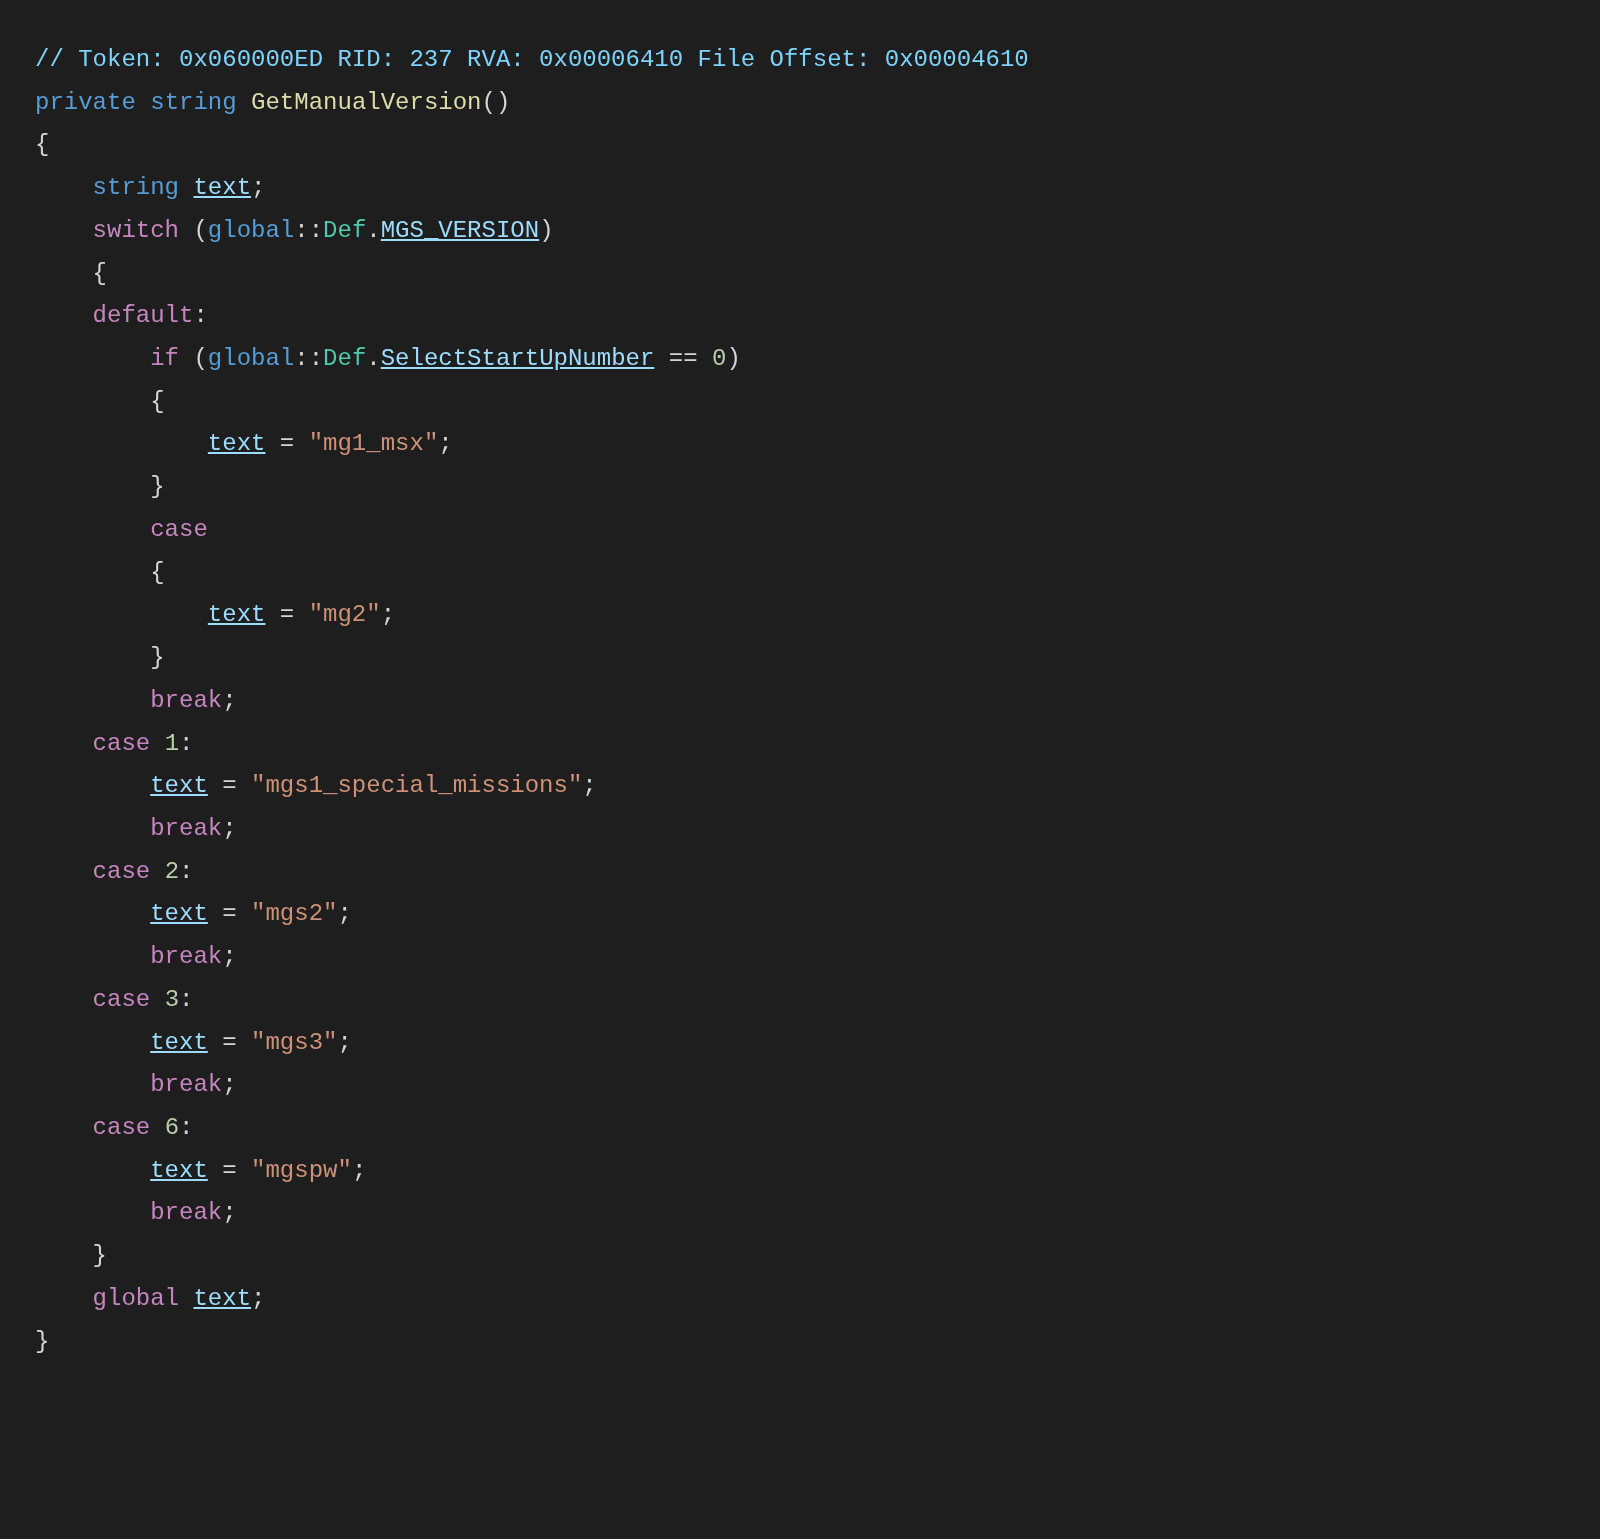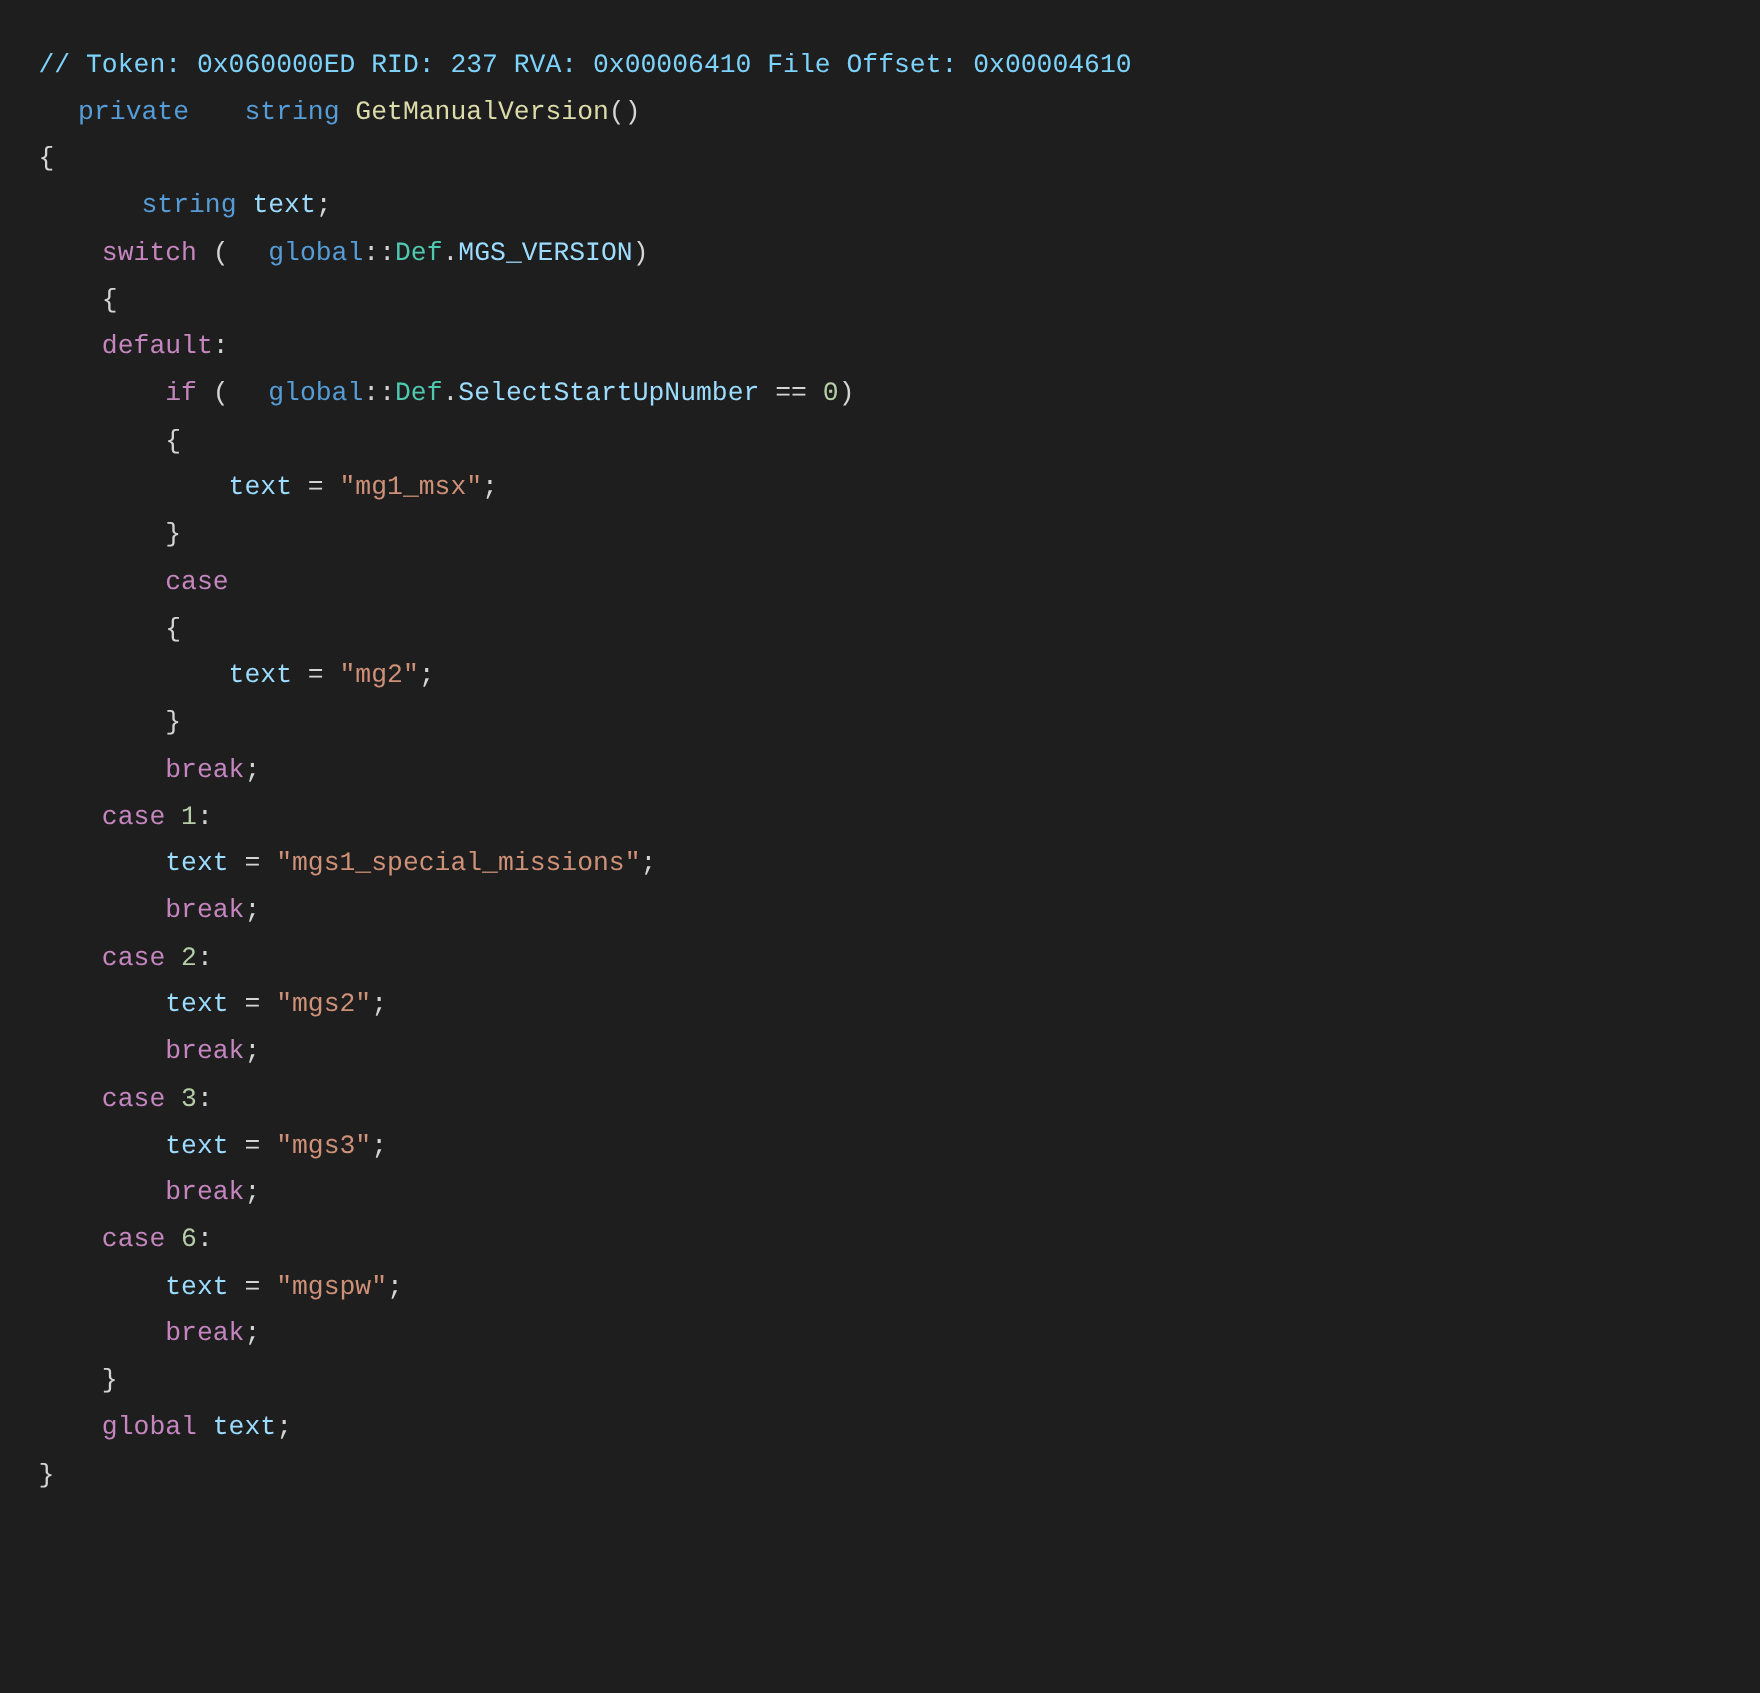--- a/index.html
+++ b/index.html
@@ -15,26 +15,26 @@
     font-size: 24px;
     line-height: 1.78;
     color: #d4d4d4;
     white-space: pre;
     padding: 15px 30px 15px 35px;
     box-sizing: border-box;
     border-bottom: 1px solid #444;
     height: 1539px;
   }
   .comment   { color: #7dd3fc; }
-  .keyword   { color: #569cd6; margin-left: 36px; }
+  .keyword   { color: #569cd6; }
   .control   { color: #c586c0; margin-top: 21px; }
   .method    { color: #dcdcaa; margin-top: 41px; }
   .string    { color: #ce9178; }
   .number    { color: #b5cea8; }
-  .ident     { color: #9cdcfe; }
+  .ident     { color: #9cdcfe; text-decoration: underline; }
   .class     { color: #4ec9b0; }
   .punct     { color: #d4d4d4; }
   .op        { color: #d4d4d4; }
 </style>
 </head>
 <body>
 
 <pre class="editor"><span class="comment">// Token: 0x060000ED RID: 237 RVA: 0x00006410 File Offset: 0x00004610</span>
 <span class="keyword">private</span> <span class="keyword">string</span> <span class="method">GetManualVersion</span><span class="punct">(</span><span class="punct">)</span>
 <span class="punct">{</span>

